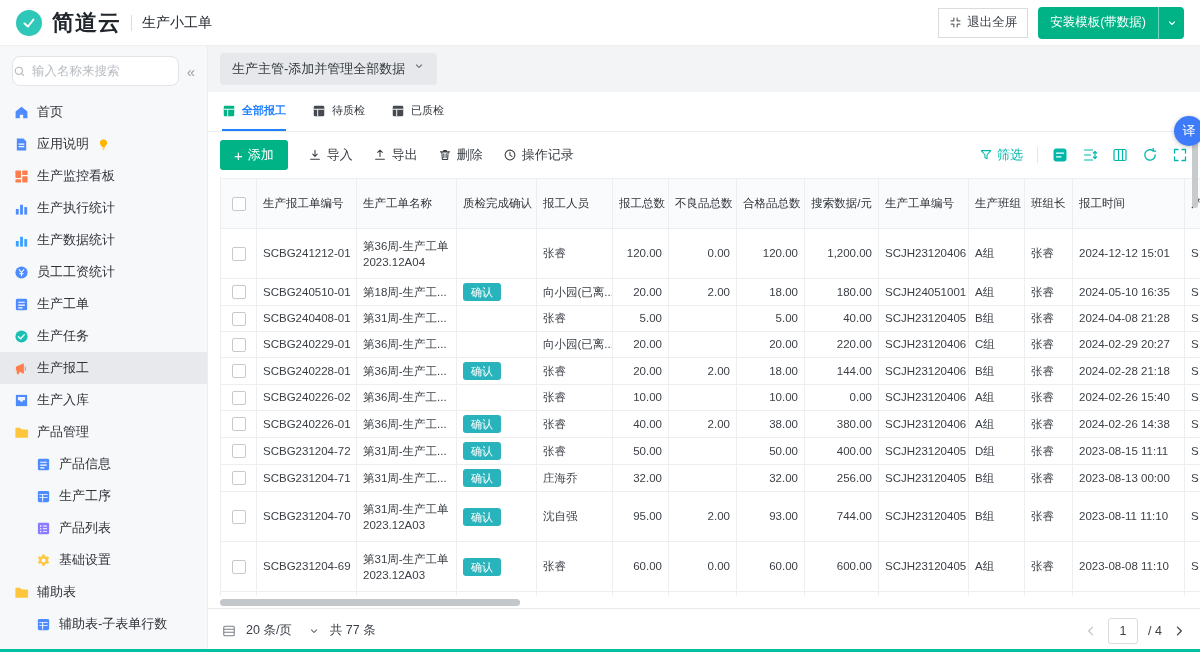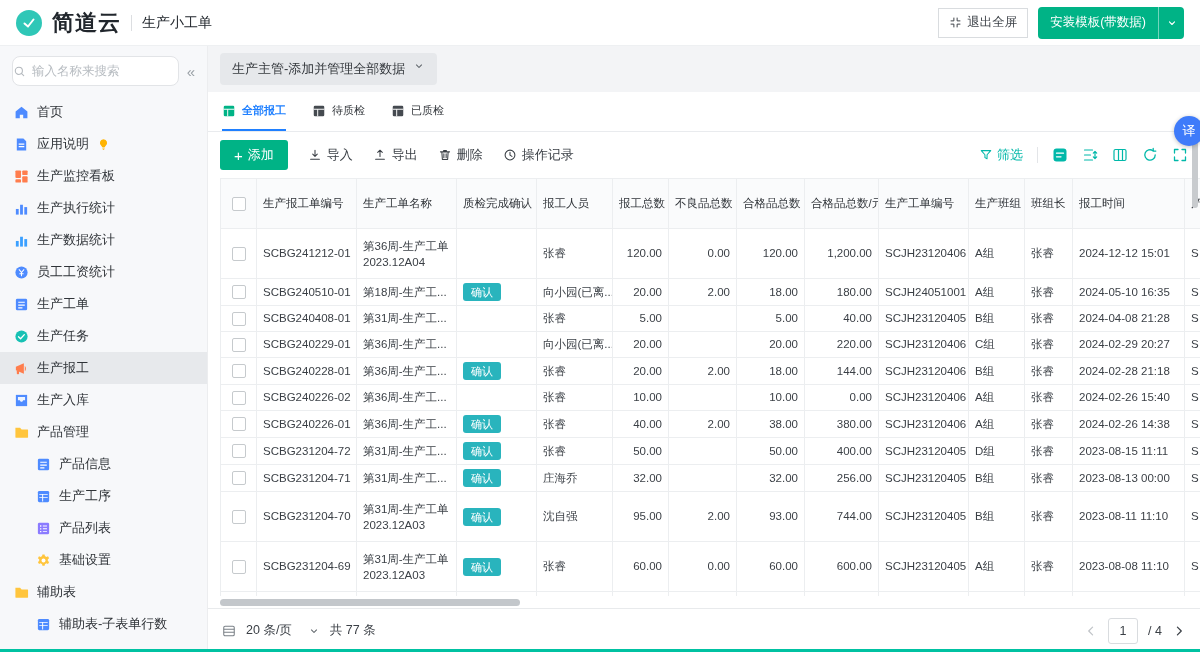--- a/index.html
+++ b/index.html
@@ -451,21 +451,21 @@
           <thead>
               <tr>
                 <th class="chk-cell"><span class="checkbox"></span></th>
                 <th class="">生产报工单编号</th>
                 <th class="">生产工单名称</th>
                 <th class="">质检完成确认</th>
                 <th class="">报工人员</th>
                 <th class="num">报工总数</th>
                 <th class="num">不良品总数</th>
                 <th class="num">合格品总数</th>
-                <th class="num">合格品总数/元</th>
+                <th class="num">搜索数据/元</th>
                 <th class="">生产工单编号</th>
                 <th class="">生产班组</th>
                 <th class="">班组长</th>
                 <th class="">报工时间</th>
                 <th class="">产</th>
               </tr>
             </thead>
           <tbody>
               <tr class="tall">
                 <td class="chk-cell"><span class="checkbox"></span></td>

